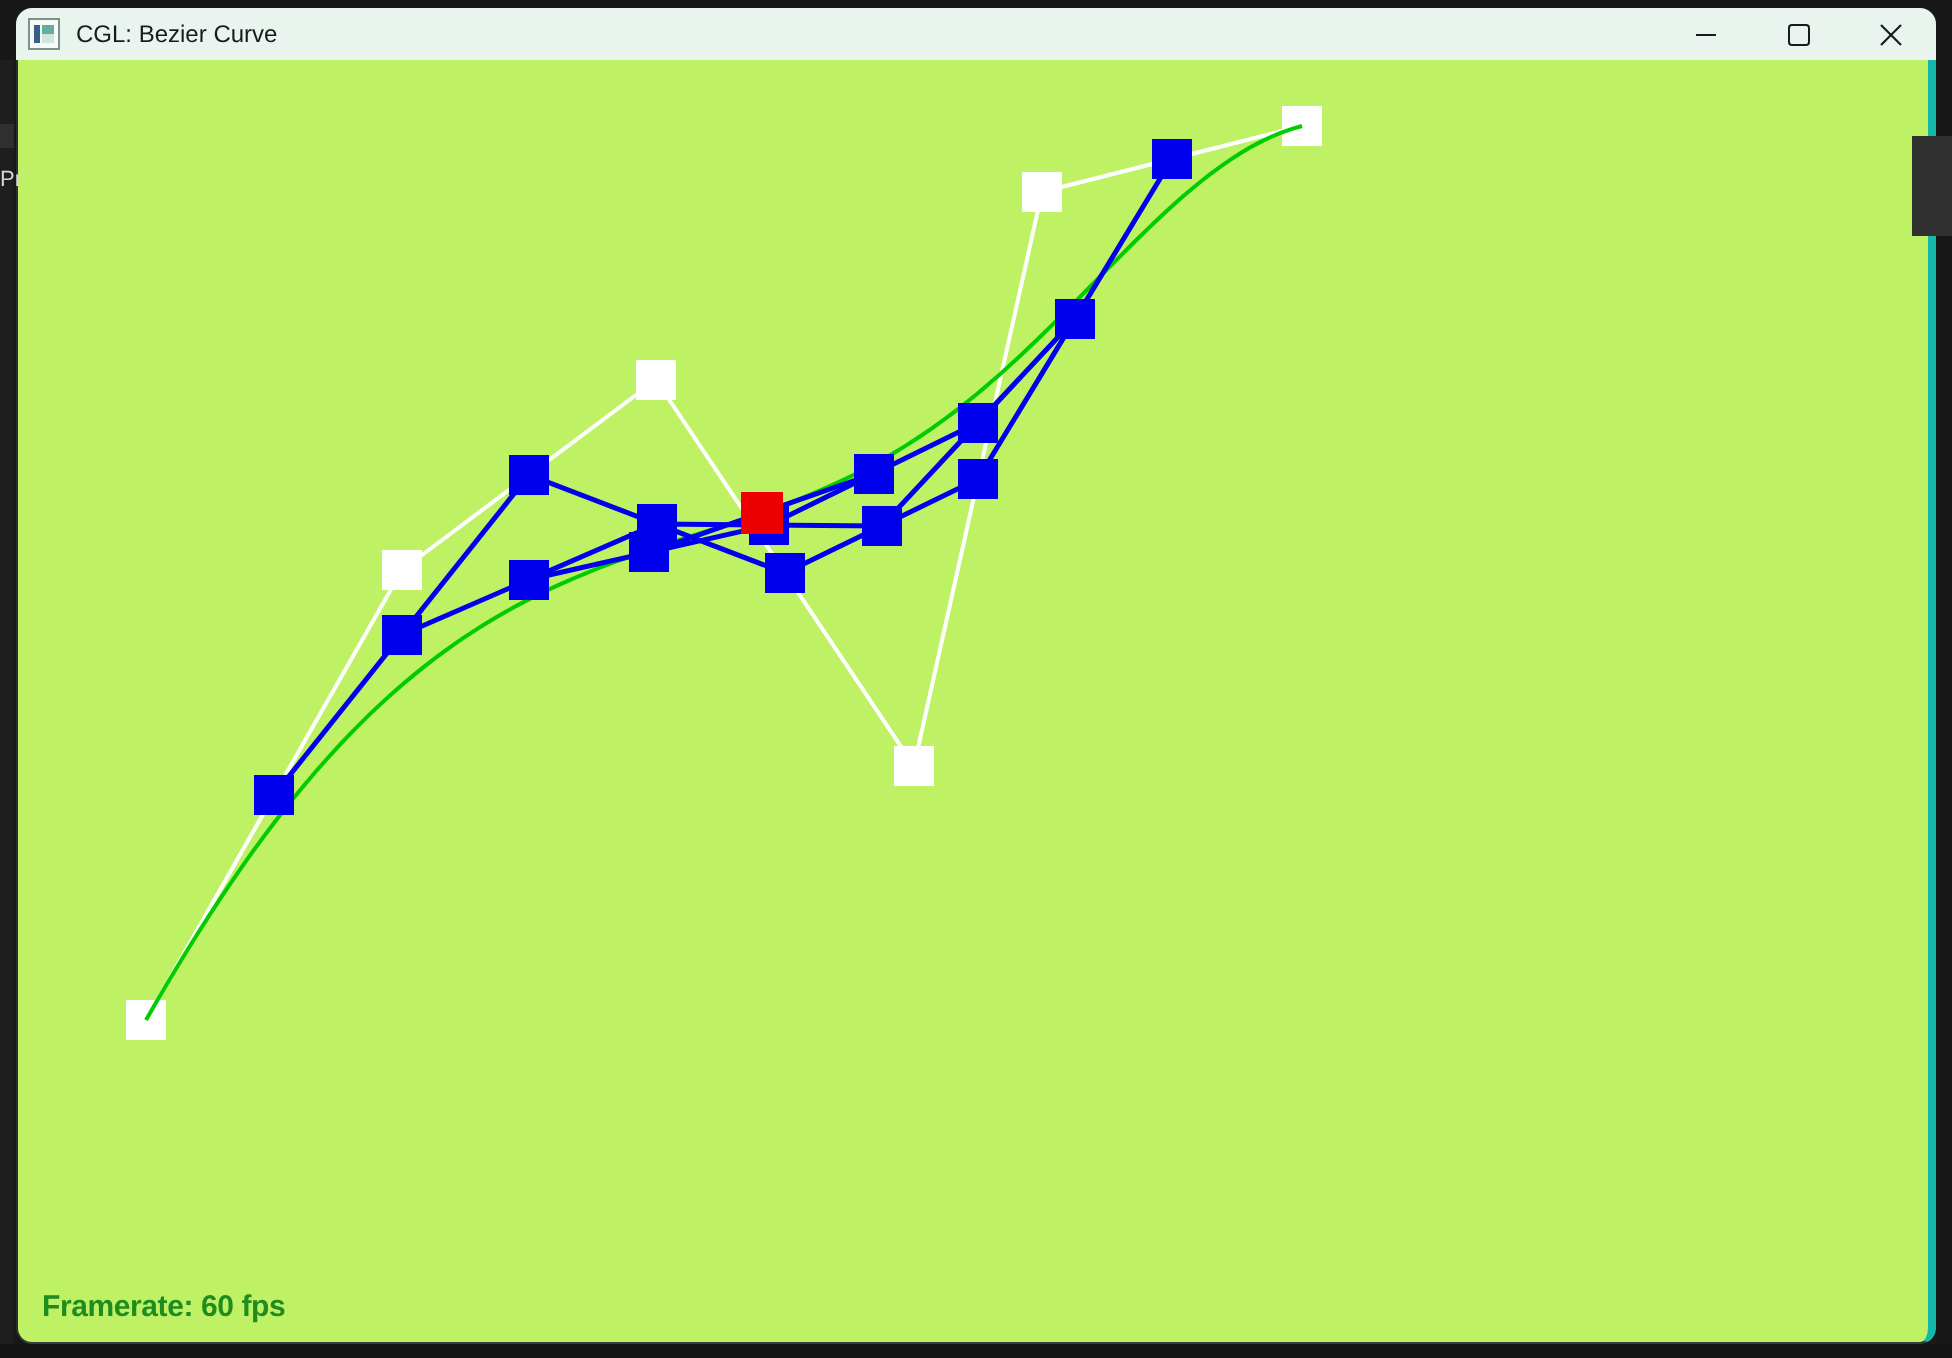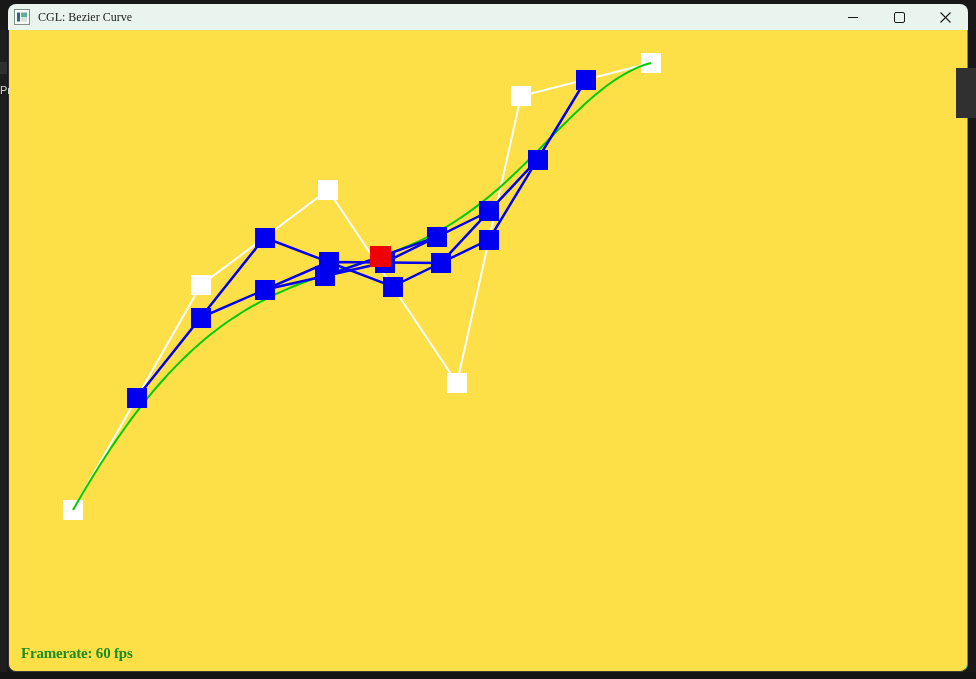--- a/index.html
+++ b/index.html
@@ -12,40 +12,40 @@
   .frag-left-col{position:absolute;left:0;top:30px;width:7px;height:642px;background:#1e1e1e;z-index:0;}
   .frag-left-tab{position:absolute;left:0;top:62px;width:7px;height:12px;background:#2f2f2f;z-index:4;}
   .frag-pr{
     position:absolute;left:0;top:83px;width:11px;height:15px;overflow:hidden;
     color:#d4d4d4;font-size:11px;font-weight:normal;line-height:15px;z-index:5;white-space:nowrap;
   }
   .frag-right{position:absolute;left:956px;top:68px;width:20px;height:50px;background:#303030;z-index:5;}
   .frag-bottom{position:absolute;left:0;top:672px;width:976px;height:7px;background:#141414;z-index:0;}
 
   
-  .app-window{position:absolute;left:8px;top:4px;width:960px;height:524px;z-index:1;font-family:Liberation Serif, serif;}
+  .app-window{position:absolute;left:8px;top:4px;width:960px;height:524px;z-index:1;}
   .titlebar{
     height:26px;background:#e9f4ef;border-radius:8px 8px 0 0;
     display:flex;align-items:center;color:#1a1a1a;
   }
   .titlebar .app-icon{width:16px;height:16px;margin-left:6px;flex:0 0 auto;}
   .titlebar .title-text{margin-left:8px;font-size:12px;white-space:nowrap;}
   .titlebar .spacer{flex:1 1 auto;}
   .caption-btn{
     width:46px;height:26px;display:flex;align-items:center;justify-content:center;
     background:transparent;border:none;padding:0;color:#1a1a1a;cursor:default;
   }
   .caption-btn:last-child{border-radius:0 8px 0 0;}
   .ico-min{display:block;width:10px;height:1px;background:currentColor;}
   .ico-max{display:block;width:9px;height:9px;border:1px solid currentColor;border-radius:2px;}
 
   .gl-canvas{
     position:absolute;left:0;top:26px;width:960px;height:642px;
-    background:#fde047;box-sizing:border-box;
-    border-left:1px solid #2e2e2e;border-right:1px solid #14b8a6;border-bottom:1px solid #3a3a3a;
+    background:#bef264;box-sizing:border-box;
+    border-left:1px solid #2e2e2e;border-right:4px solid #14b8a6;border-bottom:1px solid #3a3a3a;
     border-radius:0 0 8px 8px;overflow:hidden;
   }
   .gl-canvas svg{display:block;width:960px;height:642px;}
   .framerate{
     position:absolute;left:12px;top:615px;
     font-size:15px;font-weight:bold;letter-spacing:-0.2px;white-space:nowrap;
   }
 </style>
 </head>
 <body>

